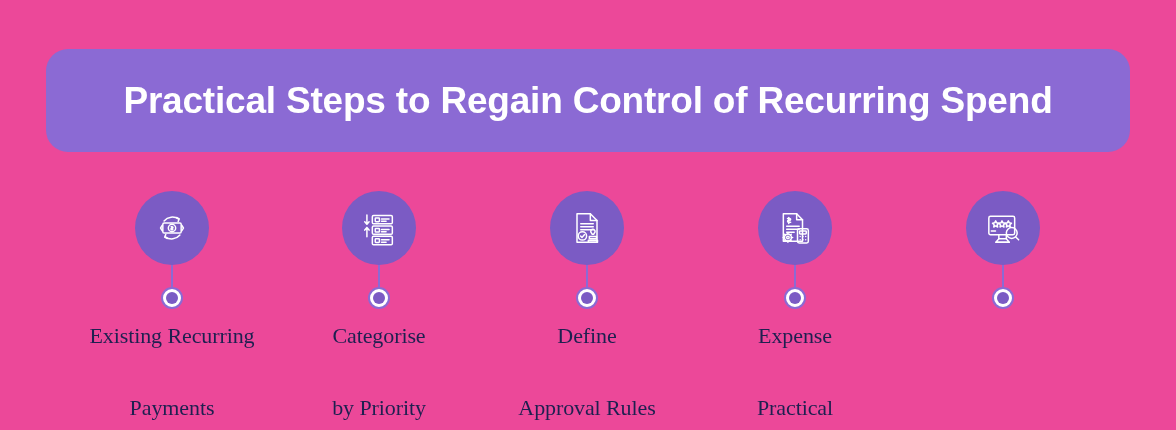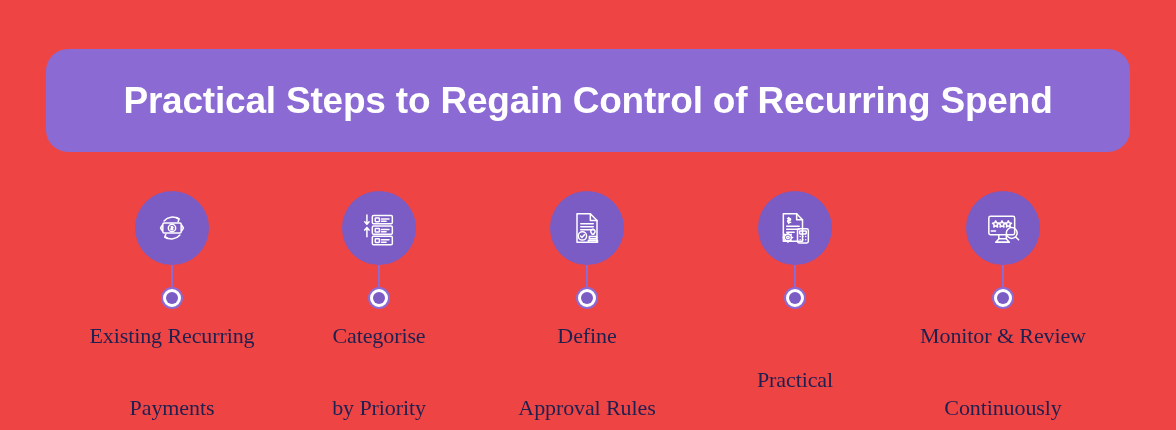--- a/index.html
+++ b/index.html
@@ -10,21 +10,21 @@
     width: 1176px;
     height: 430px;
     background: #ffffff;
     font-family: "Liberation Sans", sans-serif;
     overflow: hidden;
   }
   .infographic {
     position: relative;
     width: 1176px;
     height: 430px;
-    background: #ef4444;
+    background: #ec4899;
   }
 
   
   .title-banner {
     position: absolute;
     left: 46px;
     top: 49px;
     width: 1084px;
     height: 103px;
     background: #8b6ad4;
@@ -234,20 +234,21 @@
           <circle cx="15.5" cy="35.5" r="4.2"></circle>
           <circle cx="15.5" cy="35.5" r="1.5"></circle>
           <path d="M15.5 29.8v1.6M15.5 39.6v1.6M9.8 35.5h1.6M19.6 35.5h1.6M11.5 31.5l1.1 1.1M18.4 38.4l1.1 1.1M19.5 31.5l-1.1 1.1M12.6 38.4l-1.1 1.1"></path>
         </svg>
       </div>
       <div class="stem"></div>
       <div class="node">
         <div class="node-inner"></div>
       </div>
       <div class="step-label">
+        <span>Expense</span>
         <span class="l2">Practical</span>
       </div>
     </div>
 
     <div class="step" style="left:1003px;">
       <div class="icon-circle">
         <svg viewBox="0 0 48 48" fill="none" stroke="#ffffff" stroke-width="1.8" stroke-linecap="round" stroke-linejoin="round">
           <rect x="7" y="10" width="31" height="22" rx="2"></rect>
           <path d="M19 32v5M28 32v5M15.5 41h16"></path>
           <path d="M19 37h9l3.5 4h-16z"></path>
@@ -256,20 +257,16 @@
           <path d="M30.4 15.4l1.2 2.4 2.6 0.4-1.9 1.9 0.45 2.7-2.35-1.25-2.35 1.25 0.45-2.7-1.9-1.9 2.6-0.4z"></path>
           <path d="M10 27.5h5"></path>
           <circle cx="34.5" cy="30" r="6.5"></circle>
           <path d="M39.3 34.8l3.4 3.4"></path>
         </svg>
       </div>
       <div class="stem"></div>
       <div class="node">
         <div class="node-inner"></div>
       </div>
-      <div class="step-label">
-        <span>Monitor &amp; Review</span>
-        <span class="l2">Continuously</span>
-      </div>
     </div>
 
   </div>
 </div>
 
 </body></html>

